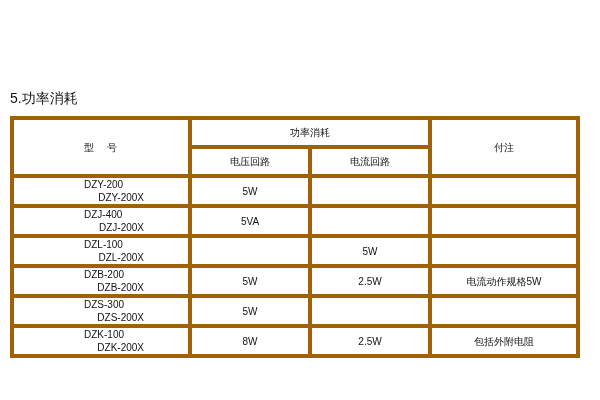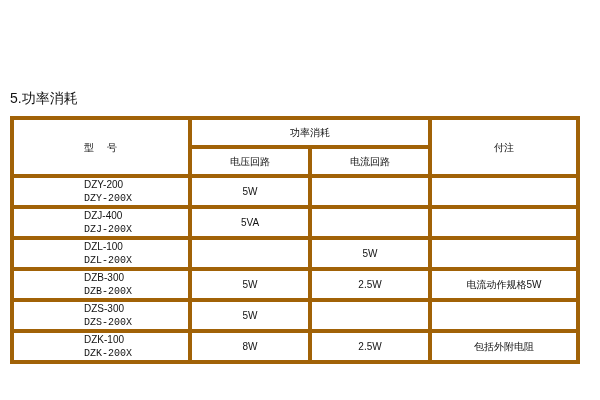--- a/index.html
+++ b/index.html
@@ -68,23 +68,22 @@
   }
   .model-cell .m1 {
     display: inline-block;
     min-width: 62px;
     text-align: left;
     padding-left: 28px;
   }
   .model-cell .m2 {
     display: inline-block;
     min-width: 72px;
-    text-align: center;
+    text-align: right;
     margin-left: 14px;
-    font-family: Liberation Mono, monospace;
   }
   .note-cell {
     text-align: center;
   }
 </style>
 </head>
 <body>
 
 <div id="page">
 
@@ -133,21 +132,21 @@
           <td class="model-cell">
             <span class="m1">DZL-100</span><span class="m2">DZL-200X</span>
           </td>
           <td></td>
           <td>5W</td>
           <td class="note-cell"></td>
         </tr>
 
         <tr>
           <td class="model-cell">
-            <span class="m1">DZB-300</span><span class="m2">DZB-200X</span>
+            <span class="m1">DZB-200</span><span class="m2">DZB-200X</span>
           </td>
           <td>5W</td>
           <td>2.5W</td>
           <td class="note-cell">电流动作规格5W</td>
         </tr>
 
         <tr>
           <td class="model-cell">
             <span class="m1">DZS-300</span><span class="m2">DZS-200X</span>
           </td>

